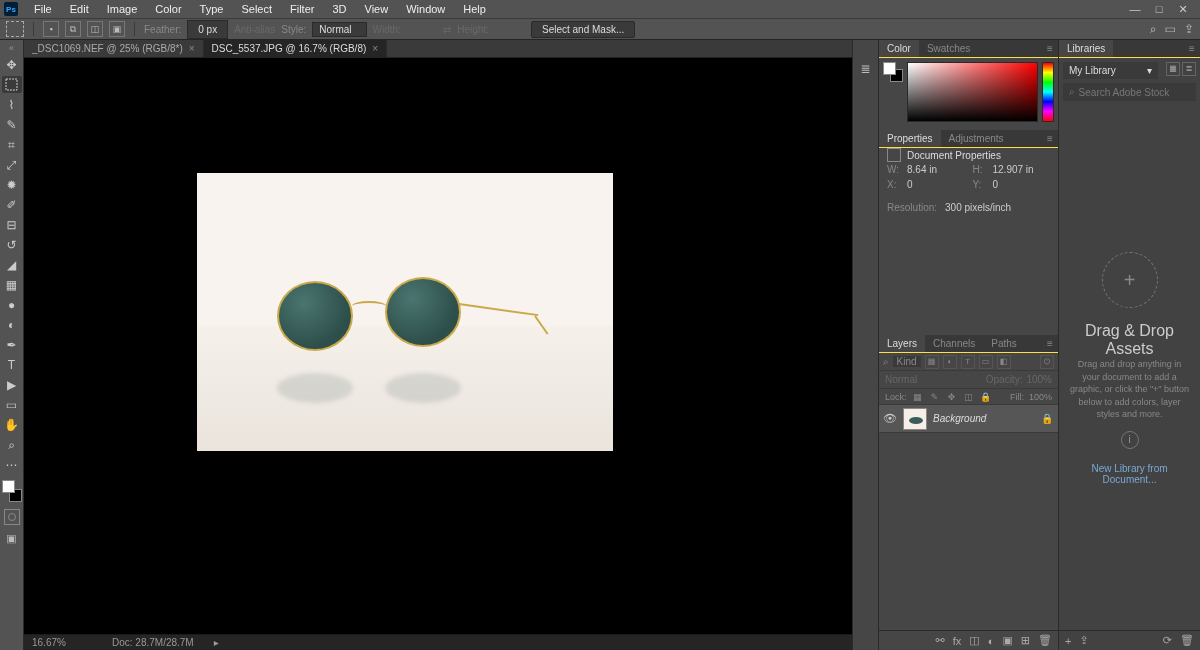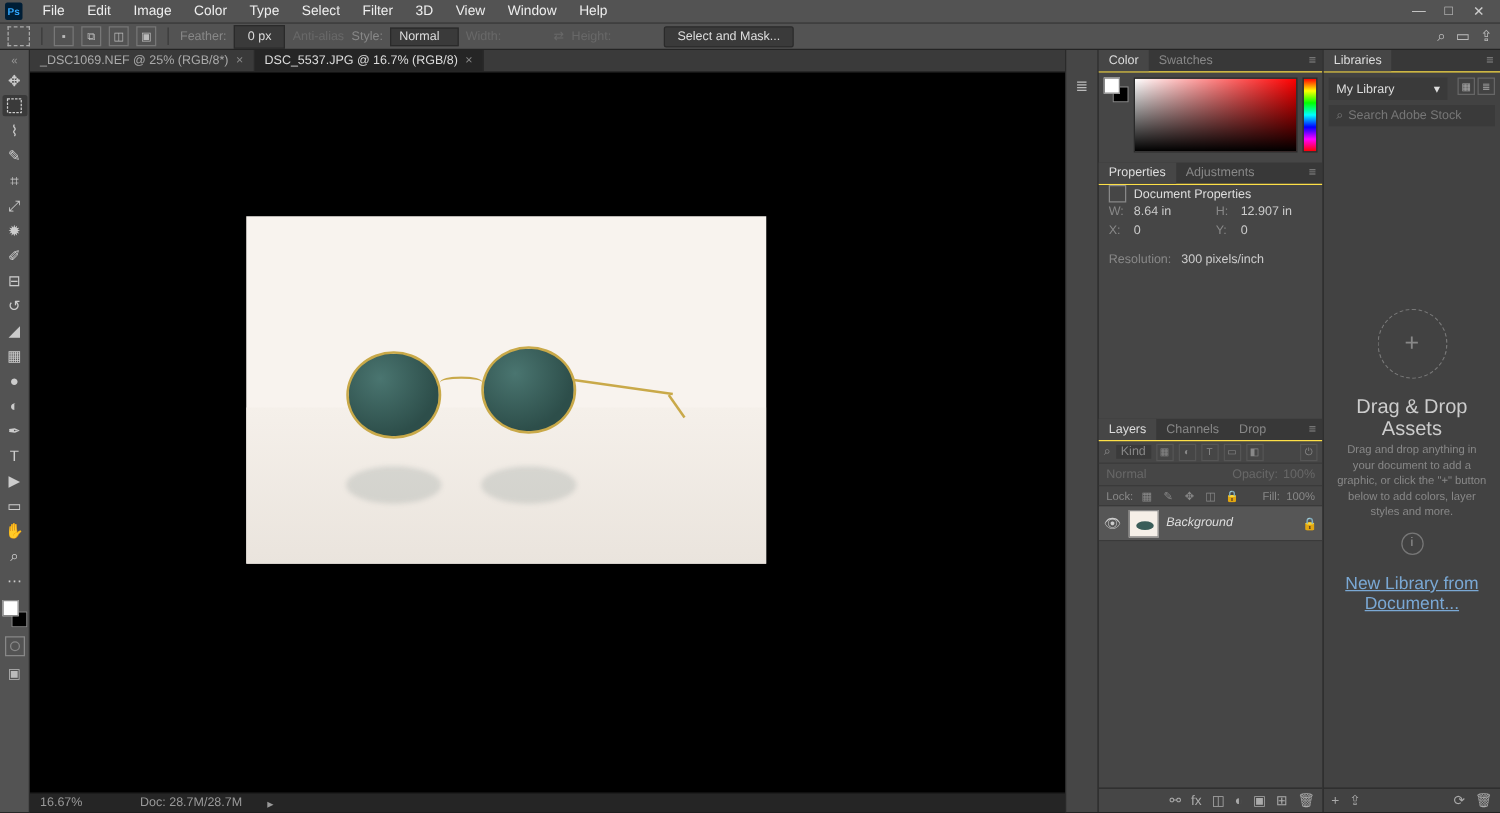--- a/index.html
+++ b/index.html
@@ -86,21 +86,21 @@
 .lib-col{width:142px;background:#424242;border-left:1px solid #2a2a2a;display:flex;flex-direction:column;}
 .lib-dropdown{margin:4px;background:#3a3a3a;padding:3px 6px;font-size:10px;color:#ddd;display:flex;justify-content:space-between;align-items:center;}
 .lib-view-btns{display:flex;gap:2px;padding:0 4px;margin-bottom:4px;justify-content:flex-end;}
 .lib-view-btns .vb{width:14px;height:14px;border:1px solid #666;display:flex;align-items:center;justify-content:center;font-size:8px;color:#aaa;}
 .lib-search{margin:0 4px 6px;background:#3a3a3a;padding:3px 6px;font-size:10px;color:#777;display:flex;align-items:center;gap:4px;}
 .lib-body{flex:1;display:flex;flex-direction:column;align-items:center;justify-content:center;padding:10px;text-align:center;}
 .drop-circle{width:56px;height:56px;border:1px dashed #777;border-radius:50%;display:flex;align-items:center;justify-content:center;font-size:20px;color:#888;margin-bottom:14px;}
 .lib-title{font-size:16px;color:#ccc;margin-bottom:0;}
 .lib-desc{font-size:9px;color:#888;line-height:1.4;margin-bottom:10px;}
 .lib-info{width:18px;height:18px;border:1px solid #777;border-radius:50%;display:flex;align-items:center;justify-content:center;font-size:10px;color:#999;margin-bottom:14px;}
-.lib-link{font-size:14px;color:#7aa8d4;text-decoration:underline;}
+.lib-link{font-size:10px;color:#7aa8d4;}
 .lib-footer{height:20px;border-top:1px solid #2a2a2a;display:flex;align-items:center;padding:0 6px;gap:8px;font-size:11px;color:#aaa;}
 .lib-footer .spacer{flex:1;}
 svg{display:block;}
 </style>
 </head>
 <body>
 
 <div class="menubar">
   <div class="ps-icon">Ps</div>
   <div class="menu-item">File</div>
@@ -265,21 +265,21 @@
     </div>
     <div class="props-row" style="padding-top:10px;">
       <span class="k" style="width:auto">Resolution:</span>
       <span class="v">300 pixels/inch</span>
     </div>
     <div style="flex:0 0 120px;"></div>
 
     <div class="panel-tabs">
       <div class="panel-tab active">Layers</div>
       <div class="panel-tab">Channels</div>
-      <div class="panel-tab">Drop</div>
+      <div class="panel-tab">Paths</div>
       <div class="panel-menu">≡</div>
     </div>
     <div class="layers-panel">
       <div class="layers-filter">
         <span>⌕</span>
         <span class="kind">Kind</span>
         <span class="ficon">▦</span>
         <span class="ficon">◐</span>
         <span class="ficon">T</span>
         <span class="ficon">▭</span>

